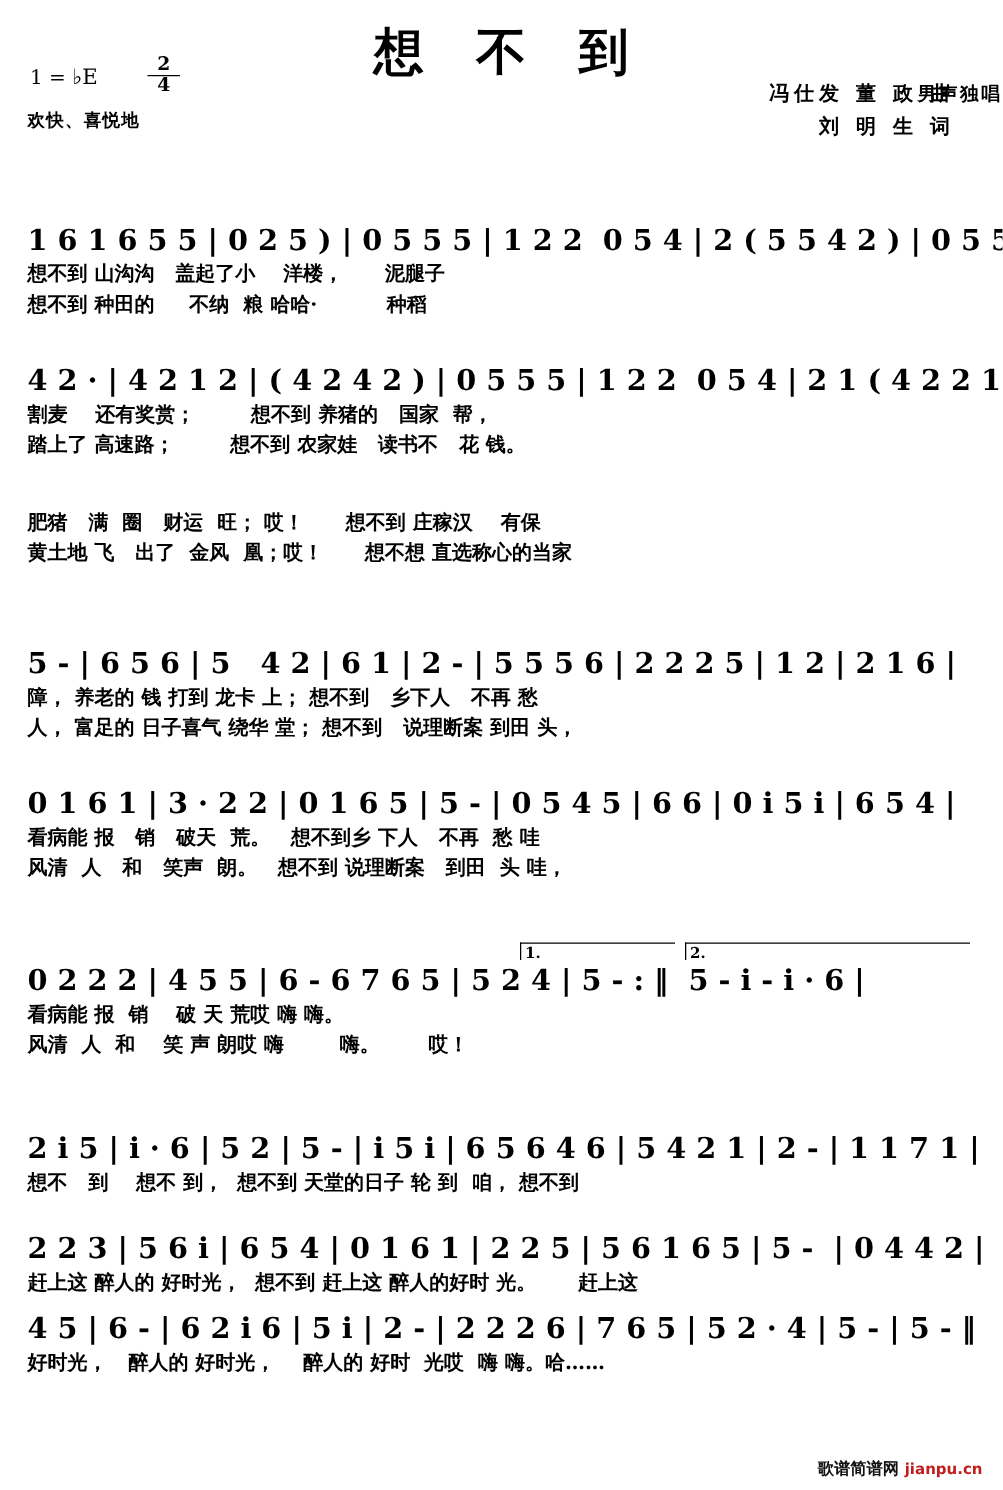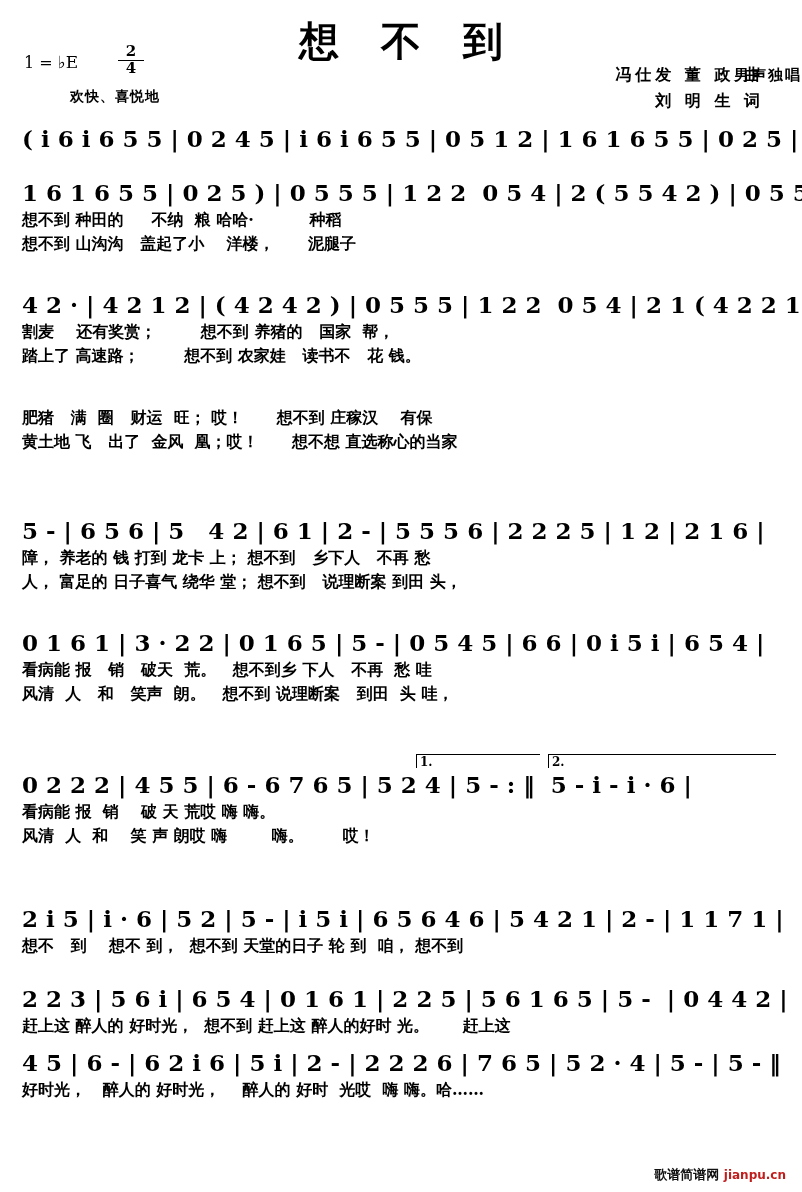--- a/index.html
+++ b/index.html
@@ -40,21 +40,20 @@
     font-size:15px;font-weight:700;text-align:center;width:26px;
     font-family:"DejaVu Serif","Liberation Serif",serif;
     line-height:1.05;
   }
   .meter .num{display:block;border-bottom:1.6px solid #000;padding:0 3px;}
   .meter .den{display:block;padding:0 3px;}
   .mood{
     position:absolute;top:88px;left:22px;
     font-size:14px;font-weight:700;letter-spacing:1px;
     font-family:"DejaVu Serif","Liberation Serif",serif;
-    margin-left:48px;
   }
   .composer{
     position:absolute;top:62px;right:38px;
     font-size:16px;font-weight:700;line-height:1.65;
     font-family:"DejaVu Serif","Liberation Serif",serif;
     text-align:right;white-space:nowrap;
   }
   .composer div{letter-spacing:4px;}
 
   
@@ -111,28 +110,25 @@
 
   <div class="title">想 不 到</div>
   <div class="subtitle">男声独唱</div>
   <div class="mood">欢快、喜悦地</div>
 
   <div class="composer">
     <div>冯仕发 董 政 曲</div>
     <div>刘 明 生 词</div>
   </div>
 
-  <div class="system" style="top:126px;">
-    <div class="notes">( i 6 i 6 5 5 | 0 2 4 5 | i 6 i 6 5 5 | 0 5 1 2 | 1 6 1 6 5 5 | 0 2 5 |</div>
-  </div>
 
   <div class="system" style="top:180px;">
     <div class="notes">1 6 1 6 5 5 | 0 2 5 ) | 0 5 5 5 | 1 2 2  0 5 4 | 2 ( 5 5 4 2 ) | 0 5 5</div>
+    <div class="lyric l2">想不到 山沟沟   盖起了小    洋楼，      泥腿子</div>
     <div class="lyric">想不到 种田的     不纳  粮 哈哈·          种稻</div>
-    <div class="lyric l2">想不到 山沟沟   盖起了小    洋楼，      泥腿子</div>
   </div>
 
   <div class="system" style="top:292px;">
     <div class="notes">4 2 · | 4 2 1 2 | ( 4 2 4 2 ) | 0 5 5 5 | 1 2 2  0 5 4 | 2 1 ( 4 2 2 1 )</div>
     <div class="lyric">割麦    还有奖赏；        想不到 养猪的   国家  帮，</div>
     <div class="lyric l2">踏上了 高速路；        想不到 农家娃   读书不   花 钱。</div>
   </div>
 
   <div class="system" style="top:404px;">
     <div class="lyric">肥猪   满  圈   财运  旺； 哎！      想不到 庄稼汉    有保</div>

